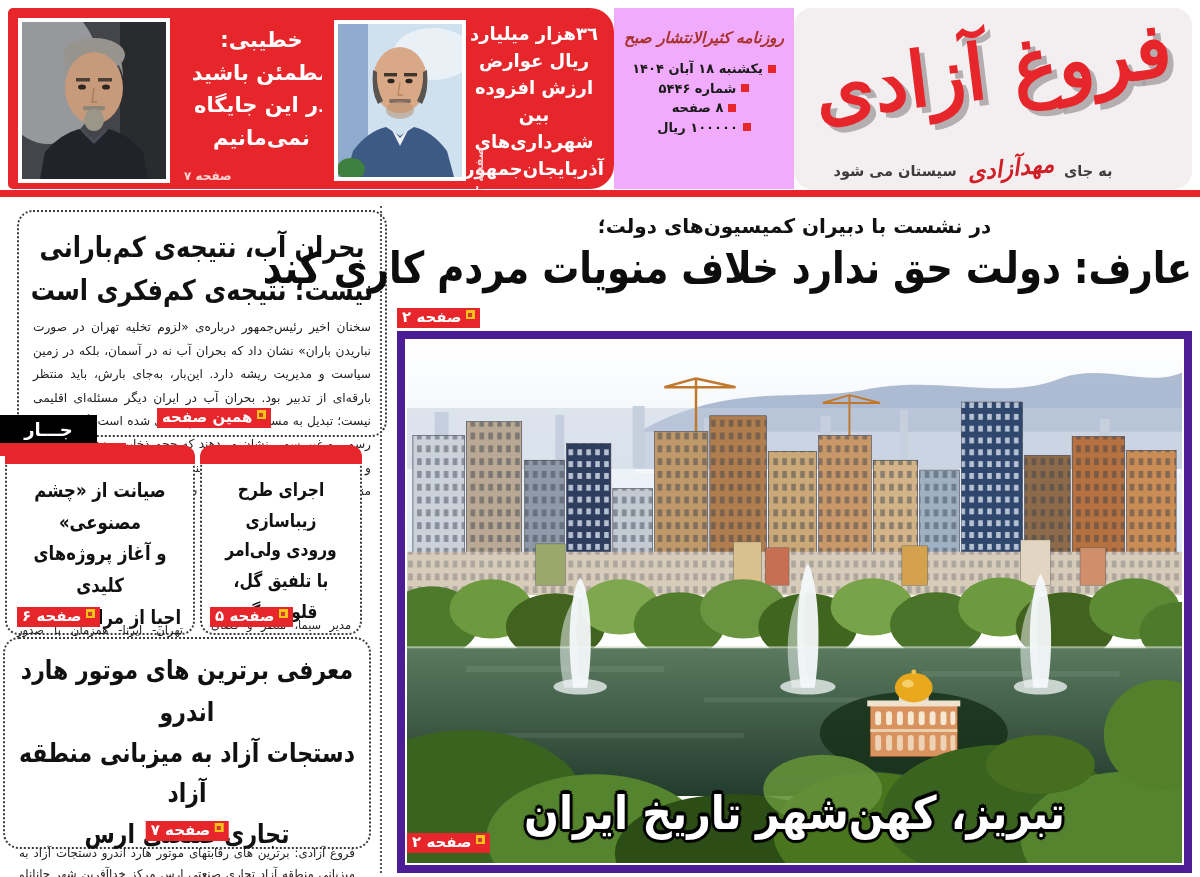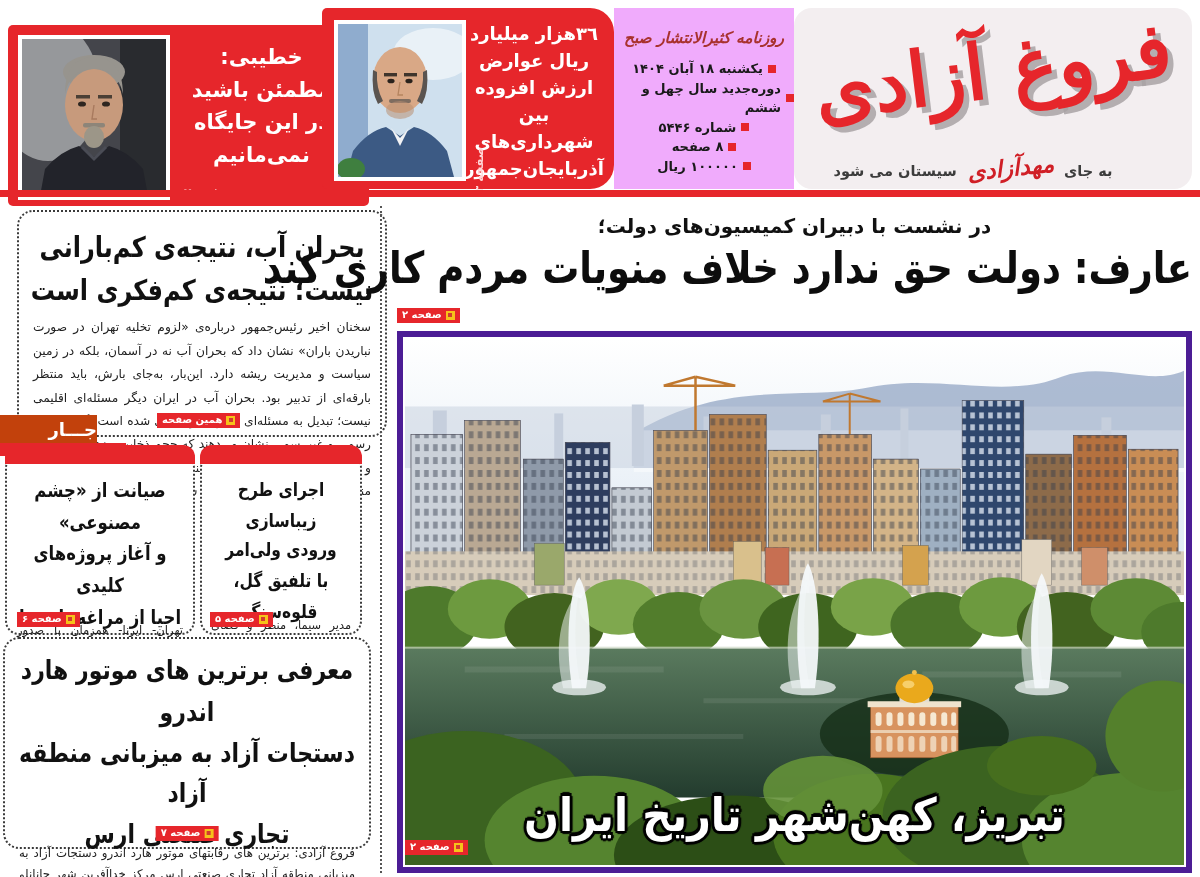--- a/index.html
+++ b/index.html
@@ -24,55 +24,55 @@
             border-radius:18px;overflow:hidden;}
   .logo{position:absolute;left:0;right:0;top:18px;text-align:center;font-size:76px;font-weight:900;
         color:#e6262b;transform:rotate(-7deg);letter-spacing:-2px;
         text-shadow:5px 6px 0 rgba(168,162,164,.85);font-family:"DejaVu Serif",serif;}
   .tagline{position:absolute;bottom:8px;left:10px;right:50px;text-align:center;font-size:14.5px;
            color:#3c3c3c;font-weight:bold;}
   .oldname{color:#d01f26;font-family:"DejaVu Serif",serif;font-style:italic;font-weight:900;
            font-size:23px;display:inline-block;transform:rotate(-6deg);margin:0 5px;}
   .redrule{position:absolute;left:0;top:190px;width:1200px;height:7px;background:#e6262b;}
   
-  .pbadge{position:absolute;display:inline-flex;align-items:center;gap:4px;background:#e6262b;
-          color:#fff;font-size:10px;font-weight:bold;padding:2px 5px 3px;line-height:1;direction:rtl;}
+  .pbadge{position:absolute;display:inline-flex;gap:4px;background:#e6262b;
+          color:#fff;font-size:15px;font-weight:bold;padding:2px 5px 3px;line-height:1;direction:rtl;}
   .pbadge .sq{width:9px;height:9px;background:#f6c21a;position:relative;flex:0 0 auto;}
   .pbadge .sq::after{content:"";position:absolute;inset:2.5px;background:#d23a2f;}
   
   .dashbox{position:absolute;border:2px dotted #3a3a3a;border-radius:16px;background:#fff;box-sizing:border-box;}
   .b-title{font-weight:900;text-align:center;color:#111;transform:scaleY(1.18);transform-origin:center top;}
   .b-body{font-size:12.2px;line-height:1.92;text-align:justify;color:#222;}
   .minicap{position:absolute;top:-1px;left:0;right:0;height:19px;background:#e6262b;
            border-radius:12px 12px 0 0;z-index:2;}
-  .ribbon-light{position:absolute;left:0;top:415px;width:97px;height:29px;background:#c2410c;
-                color:#fff;font-weight:900;font-size:18px;line-height:29px;text-align:right;
+  .ribbon-light{position:absolute;left:0;top:415px;width:97px;height:29px;background:#000000;
+                color:#fff;font-weight:900;font-size:18px;line-height:29px;text-align:center;
                 overflow:hidden;z-index:6;}
   .ribbon-dark{position:absolute;left:0;top:443px;width:126px;height:13px;background:#e6262b;z-index:6;}
   .vsep{position:absolute;left:380px;top:206px;height:667px;border-left:2px dotted #555;}
   
   .kicker{position:absolute;left:397px;top:214px;width:795px;text-align:center;
           font-size:20px;font-weight:900;color:#111;}
   .headline{position:absolute;left:397px;top:243px;width:795px;text-align:center;white-space:nowrap;
             font-size:37px;font-weight:900;color:#0d0d0d;transform:scaleY(1.18);transform-origin:center top;}
   
   .photoframe{position:absolute;left:397px;top:331px;width:795px;height:542px;box-sizing:border-box;
-              border:6px solid #4c1d95;box-shadow:inset 0 0 0 2px #ffffff;background:#fff;}
+              border:8px solid #4c1d95;box-shadow:inset 0 0 0 2px #ffffff;background:#fff;}
   .photoframe svg.scene{position:absolute;inset:2px;width:calc(100% - 4px);height:calc(100% - 4px);}
   .caption{position:absolute;left:0;right:0;bottom:28px;text-align:center;font-size:41px;font-weight:900;
            color:#fff;letter-spacing:1px;transform:scaleY(1.12);
            text-shadow:-2px -2px 0 #000,2px -2px 0 #000,-2px 2px 0 #000,2px 2px 0 #000,
                        0 3px 1px #000,0 -3px 1px #000,3px 0 1px #000,-3px 0 1px #000;}
 </style>
 </head>
 <body>
 
 <div class="page">
 
-  <div class="redcard" style="left:8px;top:8px;width:361px;height:181px;margin-top:17px;">
+  <div class="redcard" style="left:8px;top:8px;width:361px;height:181px;">
     <div class="card-photo" style="left:10px;top:10px;width:144px;height:157px;">
       <svg width="144" height="157" viewBox="0 0 144 157">
         <rect width="144" height="157" fill="#44454b"></rect>
         <ellipse cx="26" cy="52" rx="52" ry="70" fill="#c3c4c6" opacity="0.65"></ellipse>
         <rect x="98" y="0" width="46" height="157" fill="#232428" opacity="0.8"></rect>
         <ellipse cx="72" cy="33" rx="31" ry="17" fill="#97948e"></ellipse>
         <ellipse cx="72" cy="66" rx="29" ry="36" fill="#c79a7c"></ellipse>
         <path d="M43,55 C43,28 56,18 72,18 C88,18 101,28 101,55 C97,36 86,30 72,30 C58,30 47,36 43,55 Z" fill="#97948e"></path>
         <rect x="54" y="56" width="14" height="3.5" fill="#4a3f35"></rect>
         <rect x="76" y="56" width="14" height="3.5" fill="#4a3f35"></rect>
@@ -125,24 +125,20 @@
     </div>
     <div class="card-ref" style="left:134px;top:155px;transform:rotate(-90deg);transform-origin:center;font-size:11.5px;">صفحه ۳</div>
   </div>
 
   <div class="datecol">
     <div class="callig">روزنامه کثیرالانتشار صبح</div>
     <div style="margin-top:12px;">
       <div class="drow">
           <span class="sqred"></span>
           <span>یکشنبه ۱۸ آبان ۱۴۰۴</span>
-        </div>
-      <div class="drow">
-          <span class="sqred"></span>
-          <span>دوره‌جدید سال چهل و ششم</span>
         </div>
       <div class="drow">
           <span class="sqred"></span>
           <span>شماره ۵۴۴۶</span>
         </div>
       <div class="drow">
           <span class="sqred"></span>
           <span>۸ صفحه</span>
         </div>
       <div class="drow">

